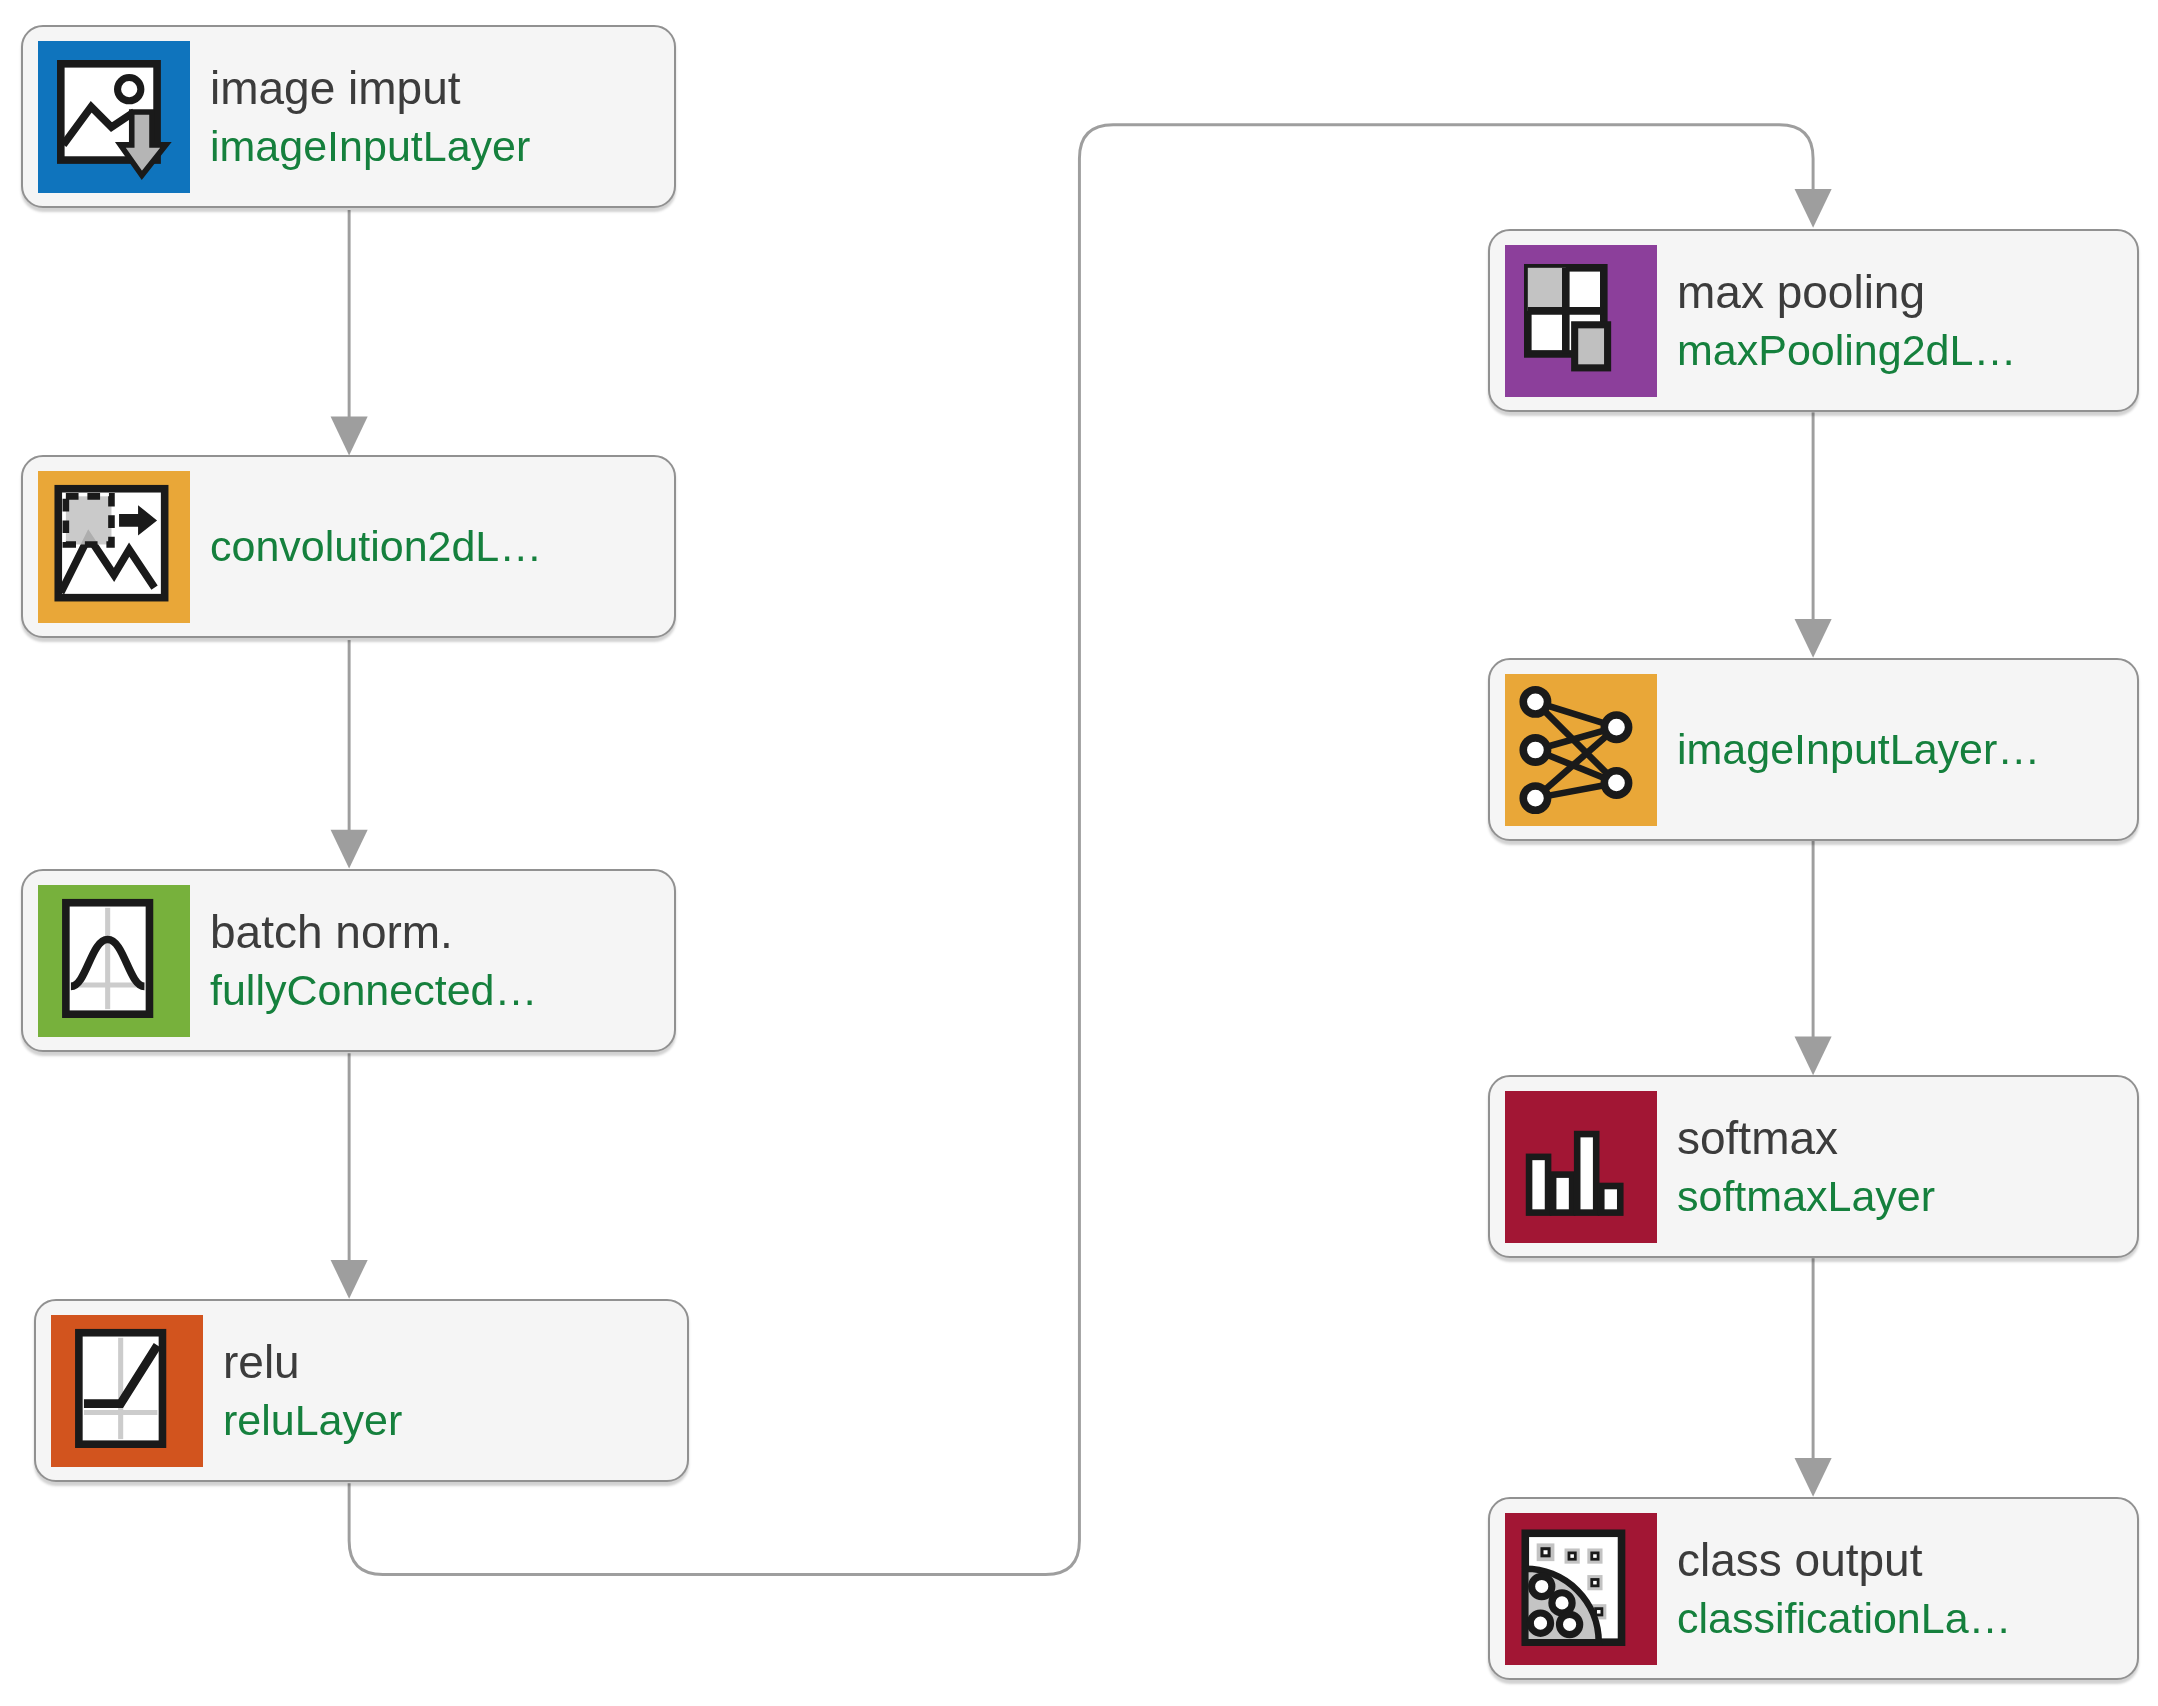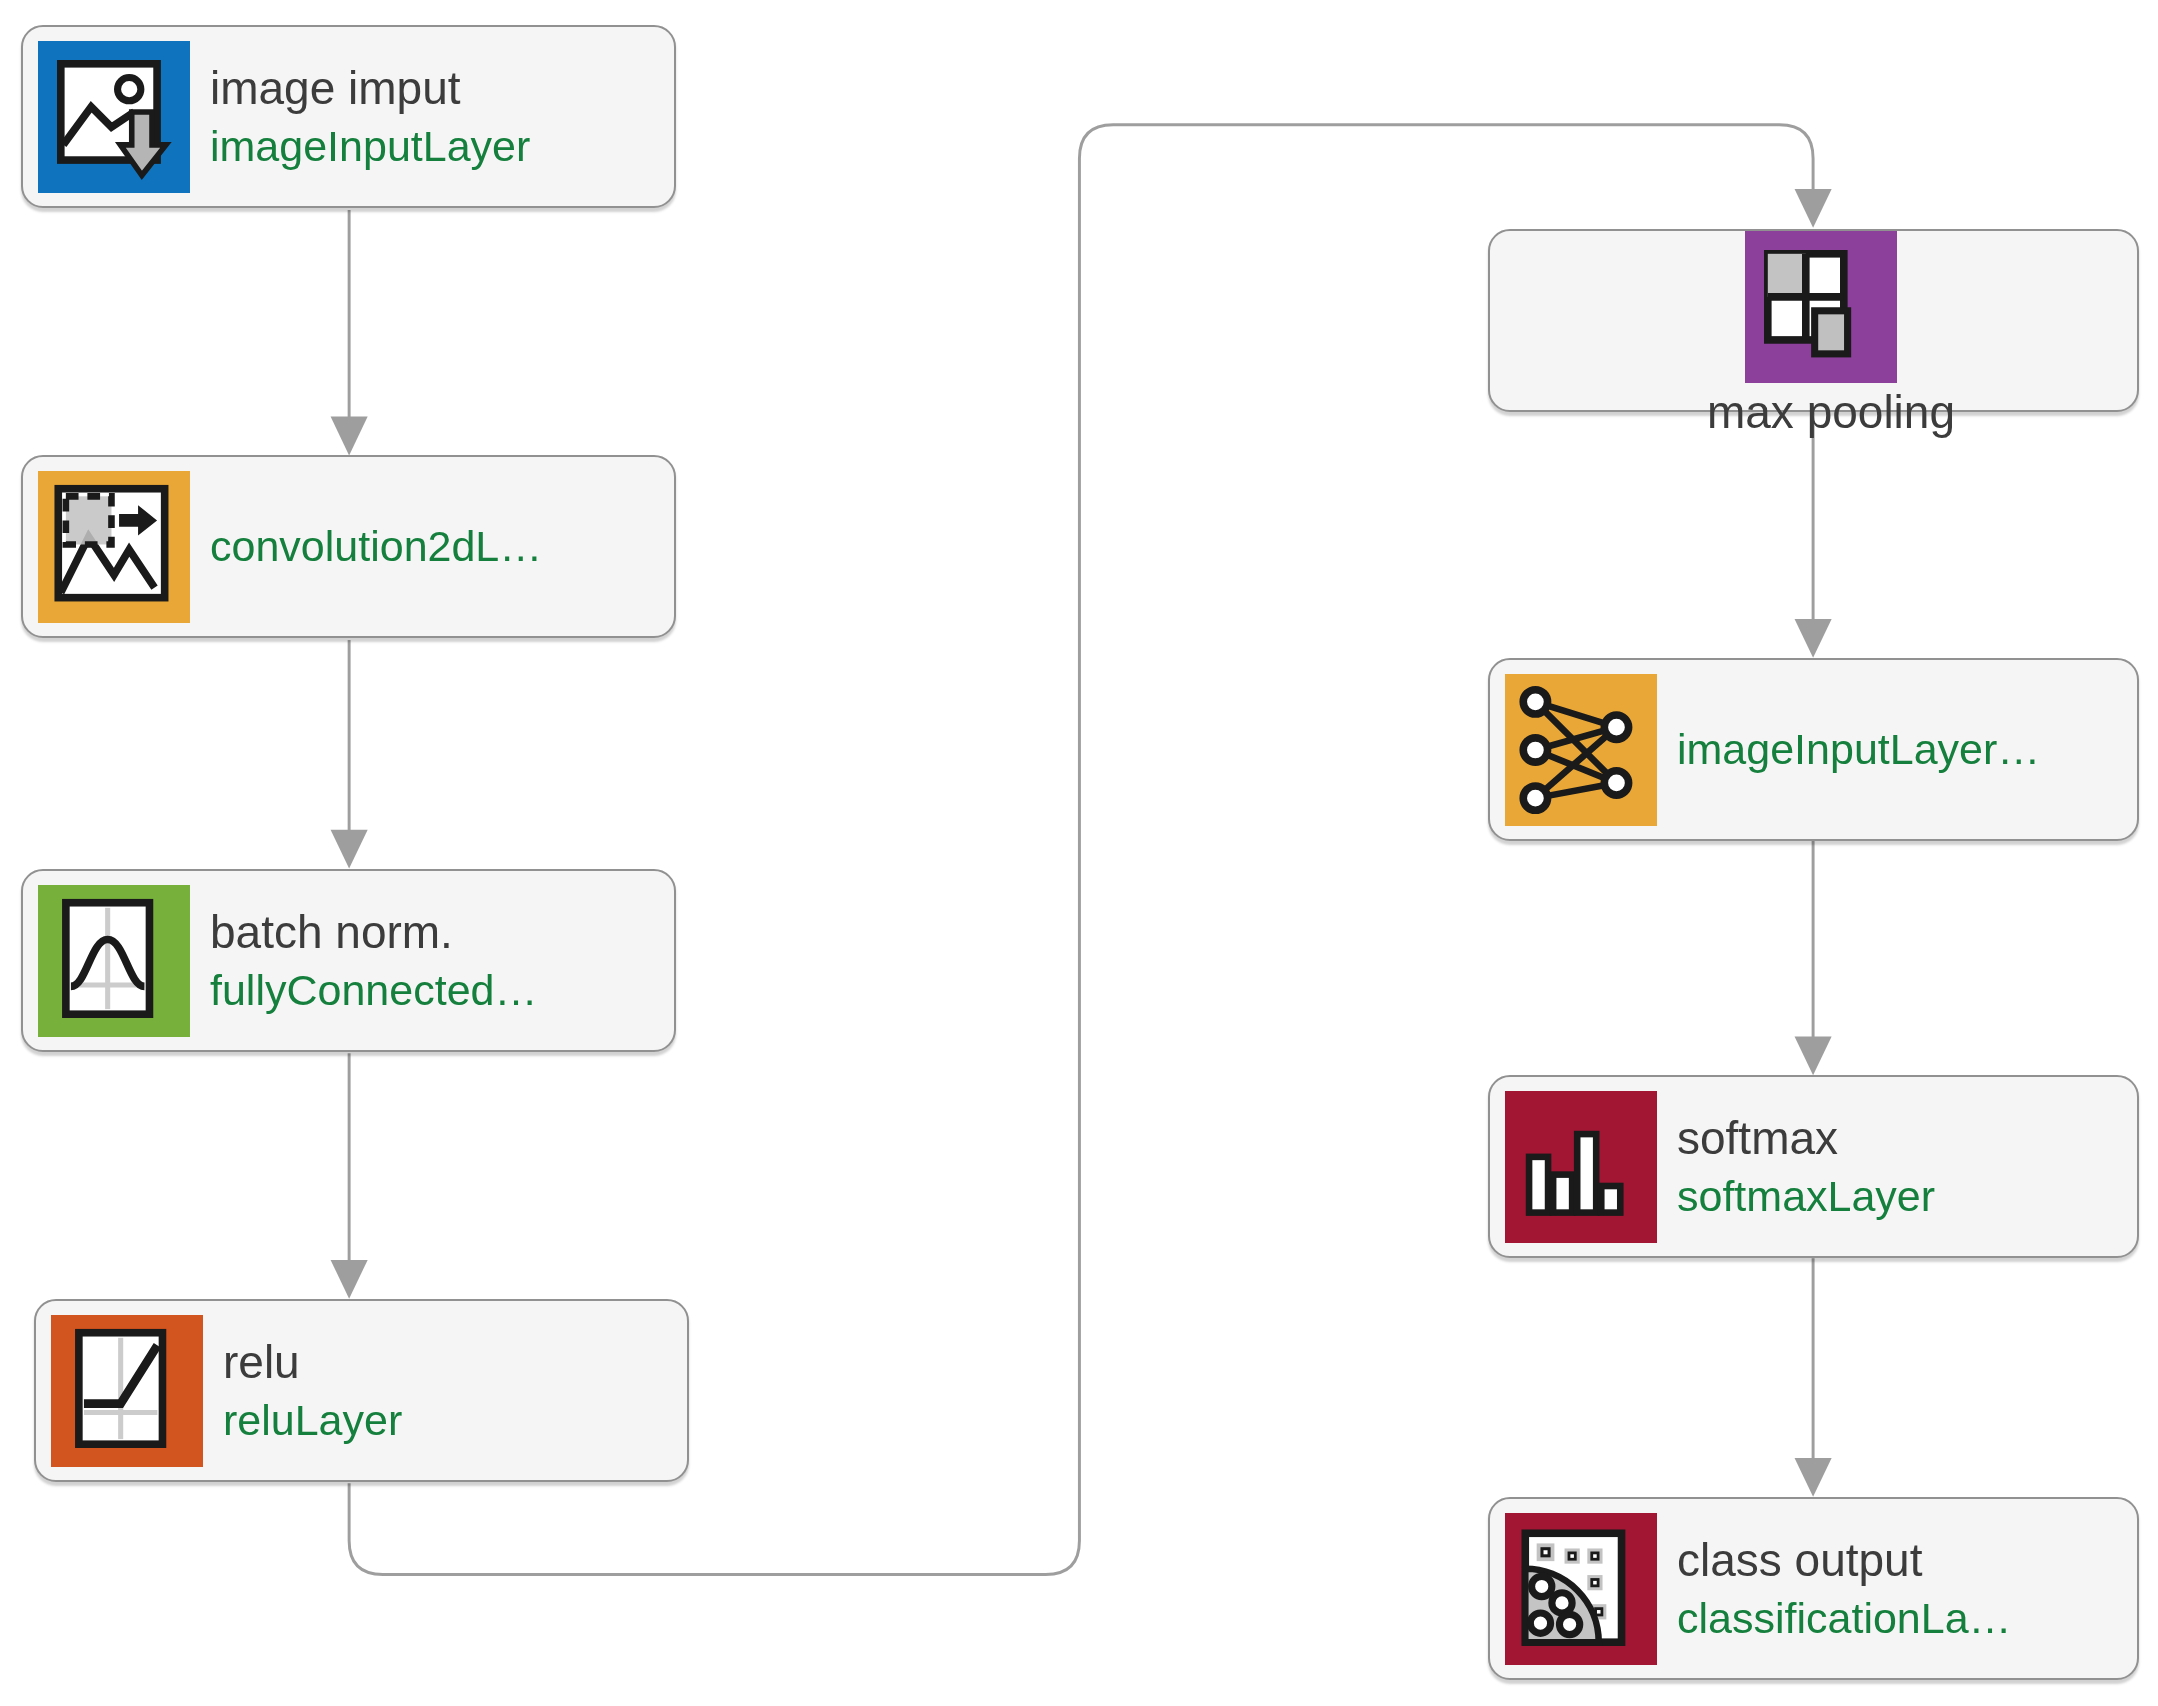--- a/index.html
+++ b/index.html
@@ -50,21 +50,21 @@
     font-size: 43px;
     line-height: 1.28;
     color: #15803d;
     white-space: nowrap;
   }
   
   #n0 { left: 21px;   top: 25px; }
   #n1 { left: 21px;   top: 455px; }
   #n2 { left: 21px;   top: 869px; }
   #n3 { left: 34px;   top: 1299px; }
-  #n4 { left: 1488px; top: 229px; flex-direction: column; }
+  #n4 { left: 1488px; top: 229px; }
   #n5 { left: 1488px; top: 658px; }
   #n6 { left: 1488px; top: 1075px; }
   #n7 { left: 1488px; top: 1497px; }
 </style>
 </head>
 <body>
 
 <div class="canvas">
 
   <svg class="wires" viewBox="0 0 2559 2023" xmlns="http://www.w3.org/2000/svg">
@@ -157,20 +157,21 @@
     <svg class="icon" viewBox="0 0 60 60">
       <rect x="0" y="0" width="60" height="60" fill="#8c3f9b"></rect>
       <rect x="9" y="9" width="30" height="34" fill="#ffffff" stroke="#1a1a1a" stroke-width="3"></rect>
       <rect x="9" y="9" width="15" height="17" fill="#c3c3c3"></rect>
       <line x1="24" y1="9" x2="24" y2="43" stroke="#1a1a1a" stroke-width="3"></line>
       <line x1="9" y1="26" x2="39" y2="26" stroke="#1a1a1a" stroke-width="3"></line>
       <rect x="27.5" y="31.5" width="13" height="17" fill="#c0c0c0" stroke="#1a1a1a" stroke-width="2.8"></rect>
     </svg>
     <div class="labels">
       <span class="title">max pooling</span>
+      <span class="subtitle">maxPooling2dL…</span>
     </div>
   </div>
 
   <div class="node right" id="n5">
     <svg class="icon" viewBox="0 0 60 60">
       <rect x="0" y="0" width="60" height="60" fill="#e9a738"></rect>
       <g stroke="#1a1a1a" stroke-width="2.6">
         <line x1="12" y1="11" x2="44" y2="21"></line>
         <line x1="12" y1="11" x2="44" y2="43"></line>
         <line x1="12" y1="30" x2="44" y2="21"></line>

